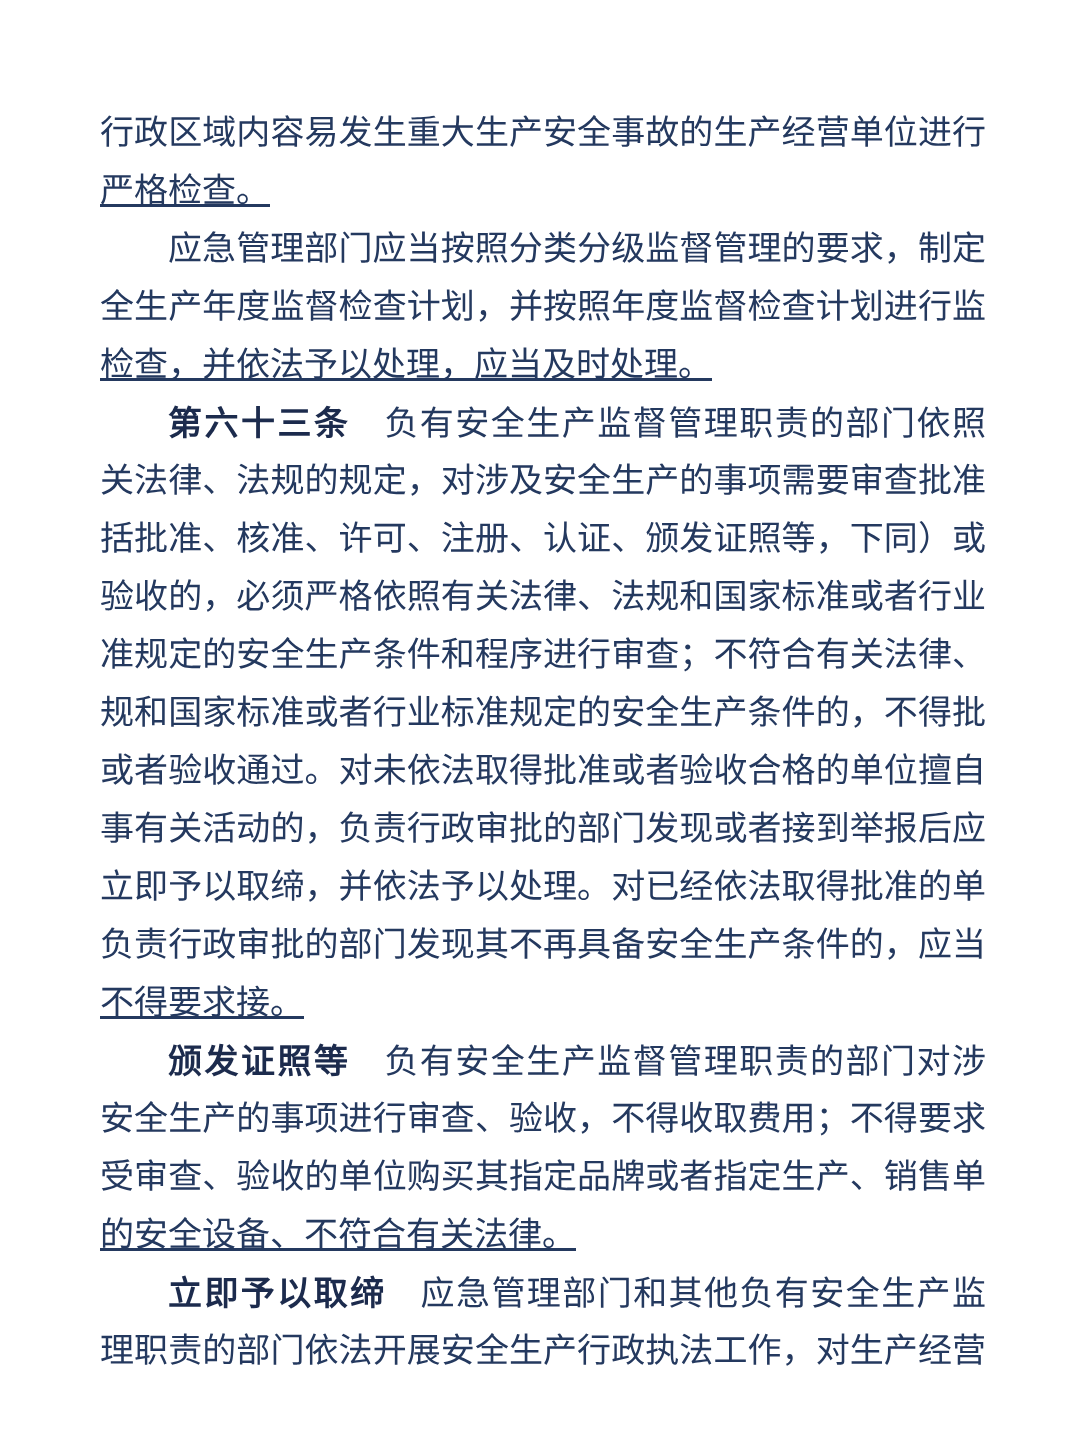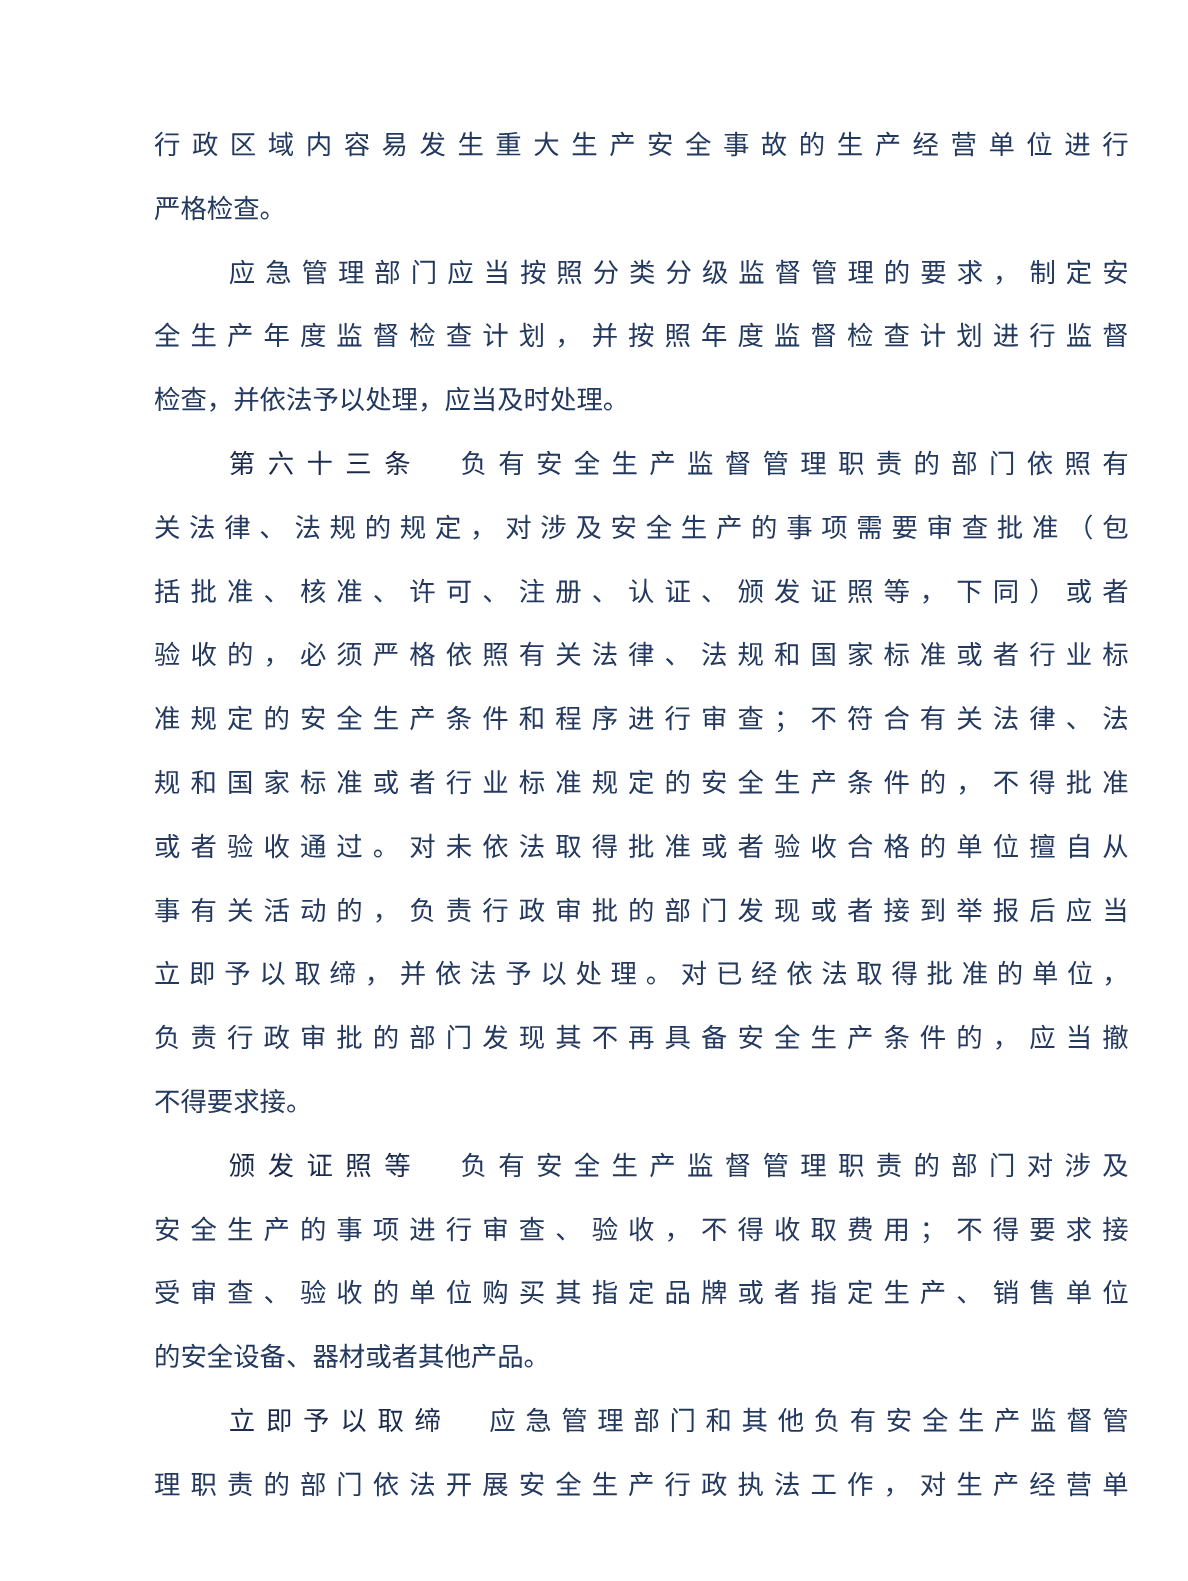--- a/index.html
+++ b/index.html
@@ -16,41 +16,41 @@
     margin:0 auto;
     background:var(--bg);
     overflow:hidden;
   }
   .text-block{
     position:absolute;
     left:100px;
     top:104px;
     width:886px;
     font-family:"Liberation Serif","DejaVu Serif",serif;
-    font-size:24px;
+    font-size:34px;
     color:var(--text);
-    margin-left:40px;
   }
   .line{
     height:58px;
     line-height:58px;
     text-align:justify;
     text-align-last:justify;
     overflow:hidden;
   }
   .line.para-end{
     text-align:right;
     text-align-last:left;
+    text-decoration:underline;
   }
   .line.indent{
     text-indent:68px;
   }
   .article-num{
     font-family:"Liberation Sans","DejaVu Sans",sans-serif;
-    font-weight:400;
+    font-weight:700;
     color:var(--article);
     margin-right:34px;
     letter-spacing:1px;
   }
 </style>
 </head>
 <body>
 
 <div class="page">
   <div class="text-block" id="text-block">
@@ -85,19 +85,19 @@
   <div class="line"><span class="line-text">负责行政审批的部门发现其不再具备安全生产条件的，应当撤</span></div>
 
   <div class="line para-end"><span class="line-text">不得要求接。</span></div>
 
   <div class="line indent"><span class="article-num">颁发证照等</span><span class="line-text">负有安全生产监督管理职责的部门对涉及</span></div>
 
   <div class="line"><span class="line-text">安全生产的事项进行审查、验收，不得收取费用；不得要求接</span></div>
 
   <div class="line"><span class="line-text">受审查、验收的单位购买其指定品牌或者指定生产、销售单位</span></div>
 
-  <div class="line para-end"><span class="line-text">的安全设备、器材或者其他产品。</span></div>
+  <div class="line para-end"><span class="line-text">的安全设备、不符合有关法律。</span></div>
 
   <div class="line indent"><span class="article-num">立即予以取缔</span><span class="line-text">应急管理部门和其他负有安全生产监督管</span></div>
 
   <div class="line"><span class="line-text">理职责的部门依法开展安全生产行政执法工作，对生产经营单</span></div>
 </div>
 </div>
 
 </body></html>

